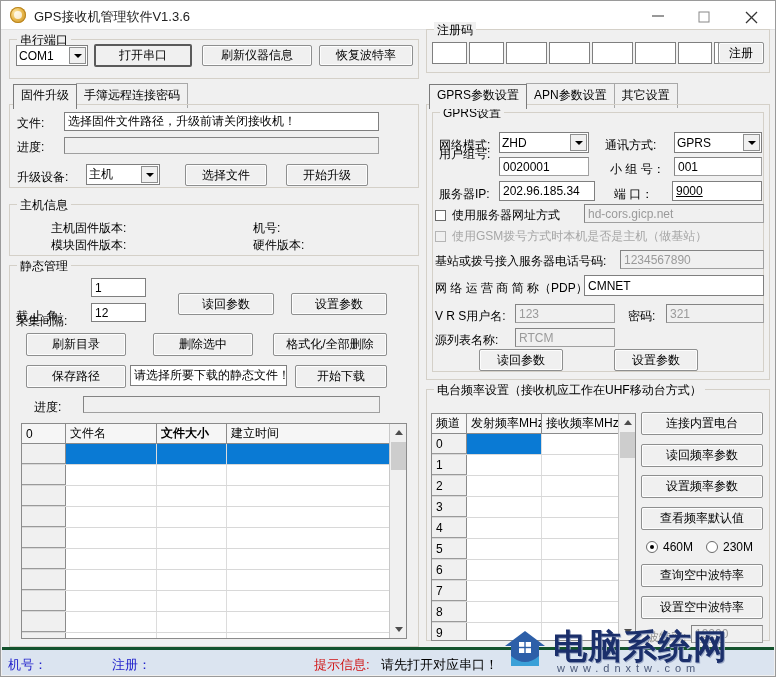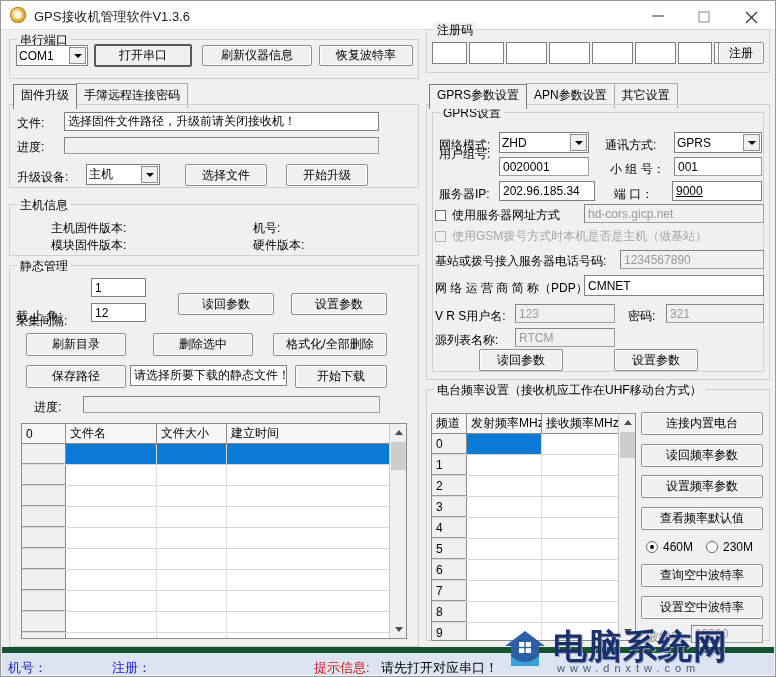--- a/index.html
+++ b/index.html
@@ -66,21 +66,21 @@
   .vscroll{position:absolute;right:0;top:0;bottom:0;width:17px;background:#f0f0f0;border-left:1px solid #c8c8c8;box-sizing:border-box;}
   .vscroll .ar{position:absolute;left:0;width:17px;height:17px;display:flex;align-items:center;justify-content:center;}
   .vscroll .ar.up{top:0;} .vscroll .ar.dn{bottom:0;}
   .vscroll .ar i{display:block;width:0;height:0;border-left:4px solid transparent;border-right:4px solid transparent;}
   .vscroll .ar.up i{border-bottom:5px solid #4d4d4d;}
   .vscroll .ar.dn i{border-top:5px solid #4d4d4d;}
   .vscroll .thumb{position:absolute;left:1px;width:15px;background:#cdcdcd;}
 
   
   .statusbar{position:absolute;left:1px;bottom:1px;width:772px;height:28px;
-     background:#dbe4f0;border-top:6px solid #14532d;box-sizing:border-box;}
+     background:#dbe4f0;border-top:3px solid #14532d;box-sizing:border-box;}
   .statusbar .s-lbl{position:absolute;top:6px;font-size:13px;color:#2222cc;white-space:nowrap;}
   .statusbar .s-hint{position:absolute;top:6px;font-size:13px;color:#d01010;white-space:nowrap;}
 
   
   .wm{position:absolute;right:4px;bottom:0px;width:272px;height:64px;pointer-events:none;}
   .wm .house{position:absolute;left:4px;top:16px;width:44px;height:44px;}
   .wm .txt{position:absolute;left:54px;top:12px;font-size:34px;font-weight:bold;color:#1b2f6b;
     font-family:"DejaVu Sans",sans-serif;letter-spacing:1px;text-shadow:1px 1px 0 #9aa7c4;}
   .wm .url{position:absolute;left:58px;bottom:2px;font-size:11px;color:#4a5878;letter-spacing:5px;text-align:right;}
 </style>
@@ -170,21 +170,21 @@
   <div class="btn" style="left:25px;top:364px;width:100px;height:23px;">保存路径</div>
   <div class="inp" style="left:129px;top:364px;width:157px;height:21px;">请选择所要下载的静态文件！</div>
   <div class="btn" style="left:294px;top:364px;width:92px;height:23px;">开始下载</div>
   <div class="lbl" style="left:33px;top:398px;">进度:</div>
   <div class="inp sunken dis" style="left:82px;top:395px;width:297px;height:17px;"></div>
 
   <div class="grid" style="left:20px;top:422px;width:386px;height:216px;">
     <div class="hdr">
       <div class="hc" style="width:44px;">0</div>
       <div class="hc" style="width:91px;">文件名</div>
-      <div class="hc" style="width:70px;">文件大小</div>
+      <div class="hc" style="width:70px;font-weight:bold;">文件大小</div>
       <div class="hc" style="width:163px;border-right:none;">建立时间</div>
     </div>
     <div id="file-rows">
         <div class="row sel">
           <div class="rh" style="width: 44px;"></div>
           <div class="c s" style="width: 91px;"></div>
           <div class="c s" style="width: 70px;"></div>
           <div class="c s" style="width: 163px; border-right: none;"></div>
         </div>
         <div class="row">

